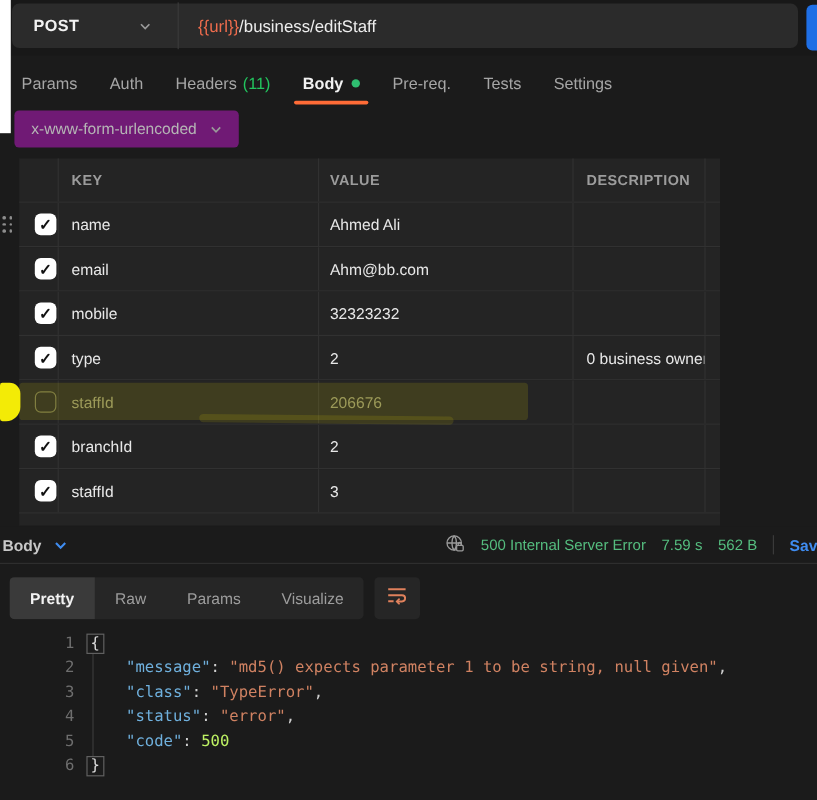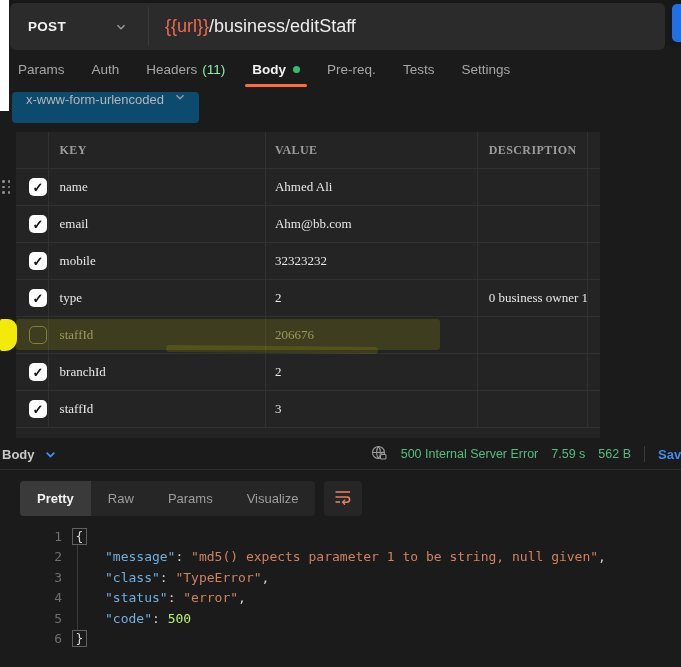--- a/index.html
+++ b/index.html
@@ -1,47 +1,47 @@
 <!DOCTYPE html>
 <html><head>
 <meta charset="utf-8">
 <style>
   html,body{margin:0;padding:0;background:#101010;}
   #screen{position:relative;width:681px;height:667px;background:#1b1b1b;overflow:hidden;
           font-family:"Liberation Sans",sans-serif;color:#e8e8e8;}
 
   
   .topbar{position:absolute;top:0;left:0;width:681px;height:46px;background:#181818;}
-  .url-field{position:absolute;left:10px;top:3px;width:655px;height:47px;background:#2b2b2b;
+  .url-field{position:absolute;left:10px;top:3px;width:655px;height:37px;background:#2b2b2b;
              border-radius:6px;display:flex;align-items:center;}
   .method{margin-left:18px;width:88px;color:#f2f2f2;font-weight:bold;font-size:13.5px;letter-spacing:.3px;}
   .chev{display:inline-block;width:10px;height:10px;}
   .chev svg{display:block;}
   .field-divider{width:1px;height:39px;background:#3a3a3a;margin-left:22px;}
-  .url-text{margin-left:16px;font-size:18px;color:#ededed;white-space:nowrap;}
+  .url-text{margin-left:16px;font-size:14px;color:#ededed;white-space:nowrap;}
   .url-var{color:#ef6c4d;}
   .send-fragment{position:absolute;right:0;top:4px;width:9px;height:38px;background:#1f6fe5;
                  border-radius:5px 0 0 5px;}
   .white-strip{position:absolute;left:0;top:0;width:9px;height:111px;background:#ffffff;z-index:6;}
 
   
   .req-tabs{position:absolute;top:52px;left:18px;height:34px;display:flex;gap:27px;align-items:center;
             font-size:13.5px;color:#a6a6a6;}
   .req-tab{display:flex;align-items:center;gap:5px;}
-  .hdr-count{color:#86efac;}
+  .hdr-count{color:#22c55e;}
   .tab-body{color:#f2f2f2;font-weight:bold;position:relative;display:flex;align-items:center;gap:7px;}
   .tab-body .underline{position:absolute;left:-7px;right:-7px;bottom:-10px;height:3px;background:#ff6c37;border-radius:2px;}
   .green-dot{width:7px;height:7px;border-radius:50%;background:#2fbf71;display:inline-block;}
 
   
-  .body-type-chip{position:absolute;top:92px;left:12px;height:31px;padding:0 14px;background:#0c4a6e;
-                  border-radius:4px;display:inline-flex;align-items:flex-start;gap:11px;color:#b5b5b5;font-size:13px;}
-
-  
-  .ptable{position:absolute;top:132px;left:0;width:600px;font-family:Liberation Serif, serif;}
+  .body-type-chip{position:absolute;top:92px;left:12px;height:31px;padding:0 14px;background:#701a75;
+                  border-radius:4px;display:inline-flex;align-items:center;gap:11px;color:#b5b5b5;font-size:13px;}
+
+  
+  .ptable{position:absolute;top:132px;left:0;width:600px;}
   .trow{display:flex;height:37px;box-sizing:border-box;border-bottom:1px solid #313131;background:#242424;
         margin-left:16px;position:relative;align-items:stretch;}
   .cell{display:flex;align-items:center;box-sizing:border-box;font-size:13px;color:#e8e8e8;
         overflow:hidden;white-space:nowrap;}
   .c-check{width:35px;border-right:1px solid #313131;justify-content:flex-start;padding-left:13px;}
   .c-key{width:244px;border-right:1px solid #313131;padding-left:11px;}
   .c-val{width:238px;border-right:1px solid #313131;padding-left:9px;}
   .c-desc{width:123px;border-right:1px solid #313131;padding-left:11px;}
   .c-more{flex:1;justify-content:flex-start;padding-left:12px;}
   .thead .cell{color:#9c9c9c;font-size:12px;font-weight:bold;letter-spacing:.4px;}
@@ -71,21 +71,21 @@
             border-bottom:1px solid #2e2e2e;background:#1b1b1b;box-sizing:border-box;}
   .resp-body-label{margin-left:2px;color:#c8c8c8;font-size:13px;font-weight:bold;display:flex;
                    align-items:center;gap:10px;}
   .resp-right{margin-left:auto;display:flex;align-items:center;gap:13px;font-size:12.5px;}
   .green{color:#55bd7f;}
   .v-div{width:1px;height:16px;background:#3a3a3a;}
   .save-clip{width:23px;overflow:hidden;flex:none;}
   .save-label{color:#3f8cf0;font-size:13px;font-weight:bold;white-space:nowrap;}
 
   
-  .resp-tabs{position:absolute;top:481px;left:20px;height:35px;display:flex;align-items:center;}
+  .resp-tabs{position:absolute;top:481px;left:8px;height:35px;display:flex;align-items:center;}
   .seg-group{display:flex;background:#262626;border-radius:4px;overflow:hidden;height:35px;}
   .seg{padding:0 17px;display:flex;align-items:center;color:#9d9d9d;font-size:13px;}
   .seg.active{background:#3a3a3a;color:#f2f2f2;font-weight:bold;}
   .json-chip{margin-left:18px;background:#262626;border-radius:4px;height:35px;padding:0 14px;
              display:flex;gap:11px;align-items:center;color:#c9c9c9;font-size:13px;}
   .wrap-chip{margin-left:9px;background:#262626;border-radius:4px;height:35px;width:38px;
              display:flex;align-items:center;justify-content:center;}
 
   
   .code{position:absolute;top:526px;left:0;width:681px;height:141px;

